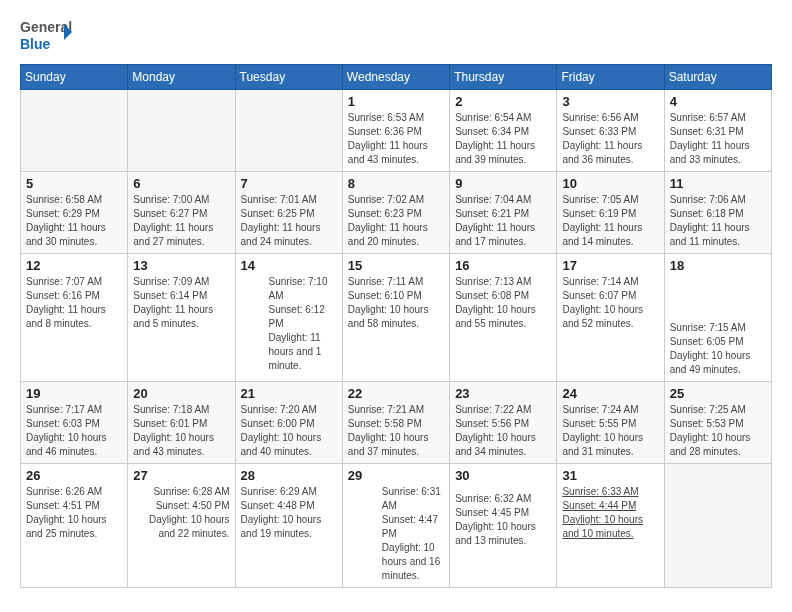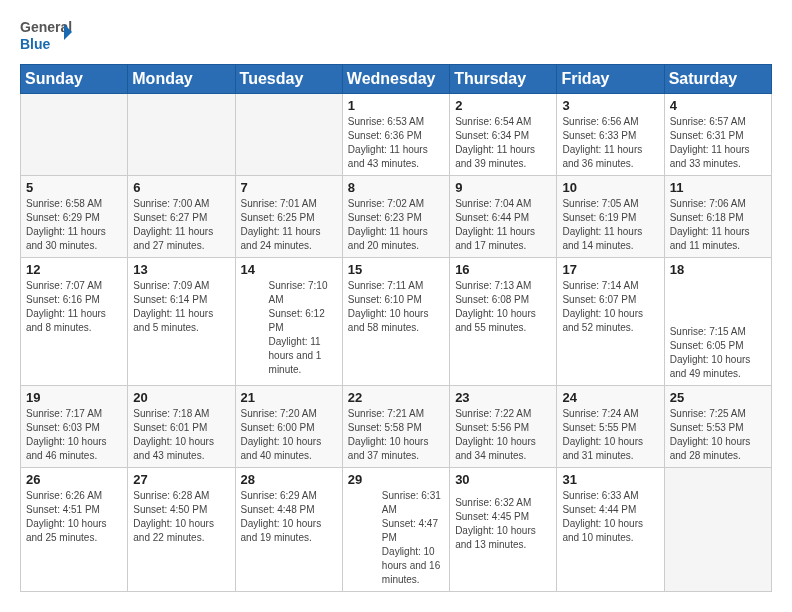--- a/index.html
+++ b/index.html
@@ -41,22 +41,22 @@
       margin-top: 2px;
     }
     .calendar {
       width: 100%;
       border-collapse: collapse;
       table-layout: fixed;
     }
     .calendar th {
       background-color: #2a6db5;
       color: #fff;
-      font-size: 16px;
-      font-weight: bold;
+      font-size: 12px;
+      font-weight: normal;
       padding: 5px 4px;
       text-align: left;
       border: 1px solid #1a5a9a;
     }
     .calendar td {
       border: 1px solid #ccc;
       vertical-align: top;
       padding: 4px 5px;
       font-size: 10px;
       color: #333;
@@ -162,21 +162,21 @@
           </td>
           <td>
             <div class="day-number">8</div>
             <div class="day-info" style="white-space: pre-line;">Sunrise: 7:02 AM
 Sunset: 6:23 PM
 Daylight: 11 hours and 20 minutes.</div>
           </td>
           <td>
             <div class="day-number">9</div>
             <div class="day-info" style="white-space: pre-line;">Sunrise: 7:04 AM
-Sunset: 6:44 PM
+Sunset: 6:21 PM
 Daylight: 11 hours and 17 minutes.</div>
           </td>
           <td>
             <div class="day-number">10</div>
             <div class="day-info" style="white-space: pre-line;">Sunrise: 7:05 AM
 Sunset: 6:19 PM
 Daylight: 11 hours and 14 minutes.</div>
           </td>
           <td>
             <div class="day-number">11</div>
@@ -275,21 +275,21 @@
         </tr>
         <tr>
           <td>
             <div class="day-number">26</div>
             <div class="day-info" style="white-space: pre-line;">Sunrise: 6:26 AM
 Sunset: 4:51 PM
 Daylight: 10 hours and 25 minutes.</div>
           </td>
           <td>
             <div class="day-number">27</div>
-            <div class="day-info" style="white-space: pre-line;">Sunrise: 6:28 AM
+            <div class="day-info" style="white-space: pre-line; text-align: right;">Sunrise: 6:28 AM
 Sunset: 4:50 PM
 Daylight: 10 hours and 22 minutes.</div>
           </td>
           <td>
             <div class="day-number">28</div>
             <div class="day-info" style="white-space: pre-line;">Sunrise: 6:29 AM
 Sunset: 4:48 PM
 Daylight: 10 hours and 19 minutes.</div>
           </td>
           <td>
@@ -299,21 +299,21 @@
 Daylight: 10 hours and 16 minutes.</div>
           </td>
           <td>
             <div class="day-number">30</div>
             <div class="day-info" style="white-space: pre-line; margin-top: 9px;">Sunrise: 6:32 AM
 Sunset: 4:45 PM
 Daylight: 10 hours and 13 minutes.</div>
           </td>
           <td>
             <div class="day-number">31</div>
-            <div class="day-info" style="white-space: pre-line;">Sunrise: 6:33 AM
+            <div class="day-info" style="white-space: pre-line; text-decoration: underline;">Sunrise: 6:33 AM
 Sunset: 4:44 PM
 Daylight: 10 hours and 10 minutes.</div>
           </td>
           <td class="empty-cell"></td>
         </tr>
       </tbody>
   </table>
 </div>
 
 </body></html>

